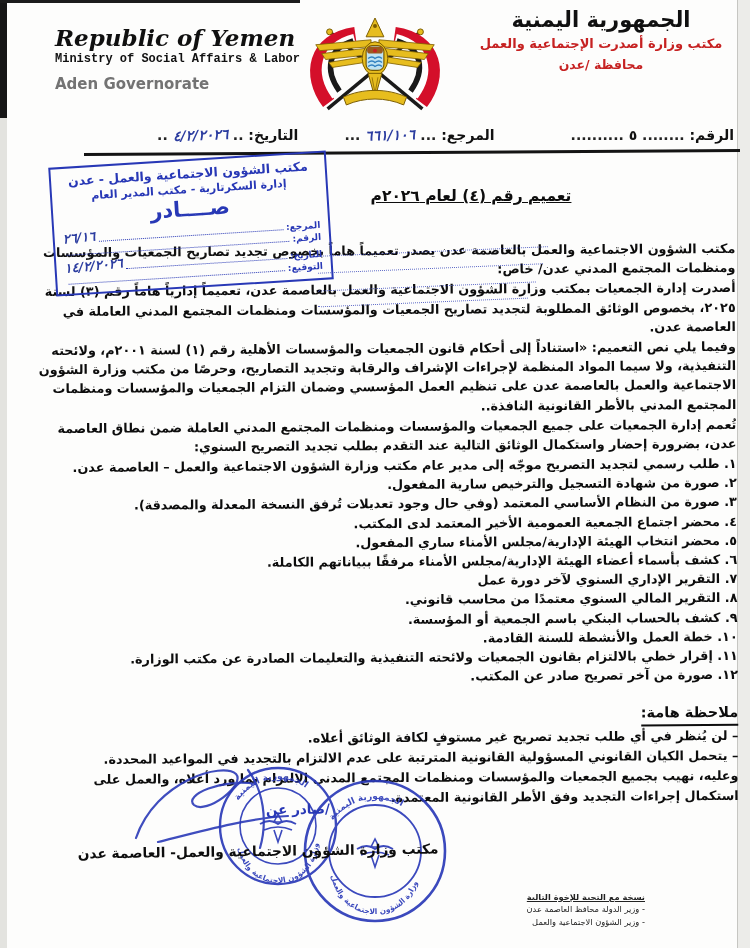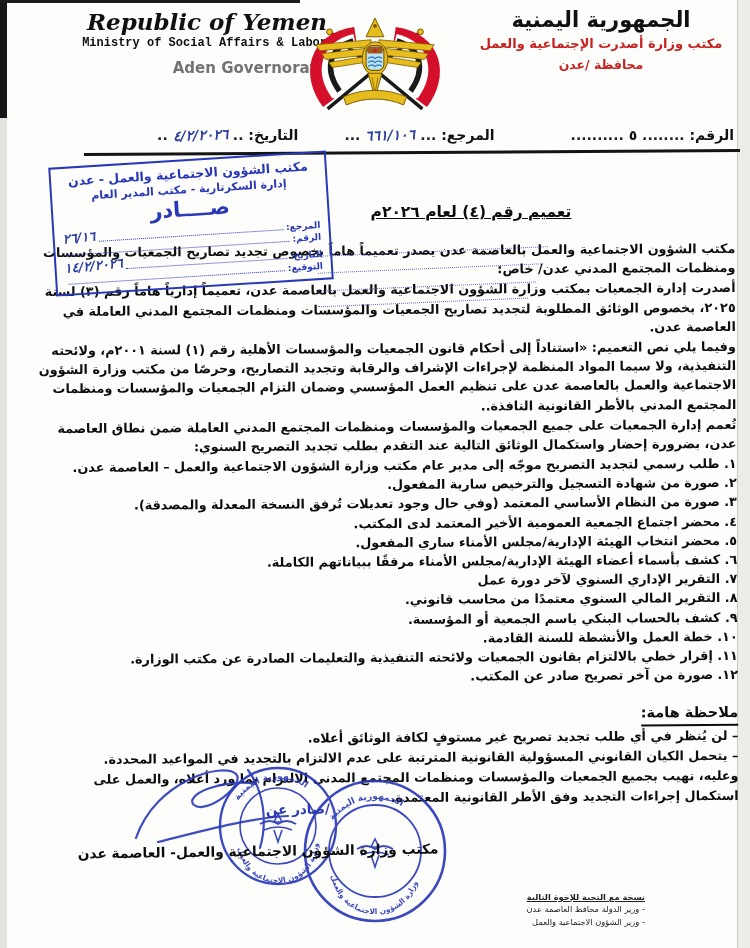--- a/index.html
+++ b/index.html
@@ -5,21 +5,21 @@
   html,body{margin:0;padding:0;}
   body{background:#d8d8d4;font-family:"DejaVu Sans","Liberation Sans",sans-serif;}
   .sheet{position:relative;width:750px;height:948px;background:#fdfdfc;overflow:hidden;margin:0 auto;}
   
   .edge-left{position:absolute;left:0;top:0;width:7px;height:118px;background:#161616;}
   .edge-top{position:absolute;left:0;top:0;width:300px;height:3px;background:#1c1c1c;}
   .edge-right-band{position:absolute;right:0;top:0;width:12px;height:100%;background:#ecece9;border-left:1px solid #c6c6c2;}
   .edge-left-faint{position:absolute;left:0;top:118px;width:7px;height:830px;background:#e3e3df;}
 
   
-  .hdr-en{position:absolute;left:55px;top:8px;width:252px;text-align:right;color:#101010;margin-left:20px;}
+  .hdr-en{position:absolute;left:55px;top:24px;width:252px;text-align:left;color:#101010;}
   .hdr-en .l1{font-family:"DejaVu Serif","Liberation Serif",serif;font-style:italic;font-weight:bold;font-size:23px;}
   .hdr-en .l2{font-weight:bold;font-size:12px;margin-top:1px;font-family:Liberation Mono, monospace;}
   .hdr-en .l3{font-weight:bold;font-size:12.5px;color:#c62222;margin-top:7px;}
   .hdr-en .l4{font-weight:bold;font-size:15px;color:#737373;margin-top:9px;}
   .emblem{position:absolute;left:296px;top:4px;width:158px;height:114px;}
   .hdr-ar{position:absolute;left:465px;top:8px;width:272px;text-align:center;direction:rtl;color:#101010;}
   .hdr-ar .l1{font-weight:bold;font-size:21px;transform:scaleY(1.05);}
   .hdr-ar .l2{font-weight:bold;font-size:16.5px;margin-top:3px;}
   .hdr-ar .l3{font-weight:bold;font-size:13px;color:#c62222;margin-top:4px;}
   .hdr-ar .l4{font-weight:bold;font-size:12.5px;color:#c62222;margin-top:6px;}
@@ -37,21 +37,21 @@
   .istamp .s1{font-weight:bold;font-size:12.5px;}
   .istamp .s2{font-weight:bold;font-size:11px;margin-top:2px;}
   .istamp .s3{font-weight:bold;font-size:21px;letter-spacing:4px;margin-top:1px;}
   .istamp .frow{display:flex;align-items:flex-end;font-size:9px;font-weight:bold;margin-top:2px;direction:rtl;}
   .istamp .frow .flabel{white-space:nowrap;}
   .istamp .frow .fdots{flex:1;border-bottom:1.5px dotted #2838b6;margin:0 3px 2px;}
   .istamp .frow .fval{font-size:13px;}
   .stray-dots{position:absolute;height:0;border-top:1.8px dotted #3a49bb;transform:rotate(-2.4deg);opacity:.8;z-index:4;}
 
   
-  .doc-title{position:absolute;top:203px;left:328px;width:286px;text-align:center;font-weight:bold;font-size:15.5px;color:#0d0d0d;text-decoration:underline;direction:rtl;}
+  .doc-title{position:absolute;top:187px;left:328px;width:286px;text-align:center;font-weight:bold;font-size:15.5px;color:#0d0d0d;text-decoration:underline;direction:rtl;}
   .body-text{position:absolute;top:241px;right:13px;width:698px;direction:rtl;text-align:right;color:#0d0d0d;font-weight:bold;font-size:12.8px;line-height:1.5;transform:rotate(-0.35deg);z-index:2;}
   .body-text p{margin:0 0 1px;}
   .doc-list{margin:0;padding:0;list-style:none;}
   .doc-list li{margin:0;}
   .note-h{display:inline-block;font-size:14.5px;border-bottom:2px solid #0d0d0d;margin-top:18px;}
   .note-b{margin:0;}
 
   
   .sig-svg{position:absolute;left:128px;top:760px;width:250px;height:105px;z-index:6;}
   .issued-by{position:absolute;left:266px;top:801px;color:#2838b6;font-weight:bold;font-size:13.5px;z-index:7;transform:rotate(-1deg);}

